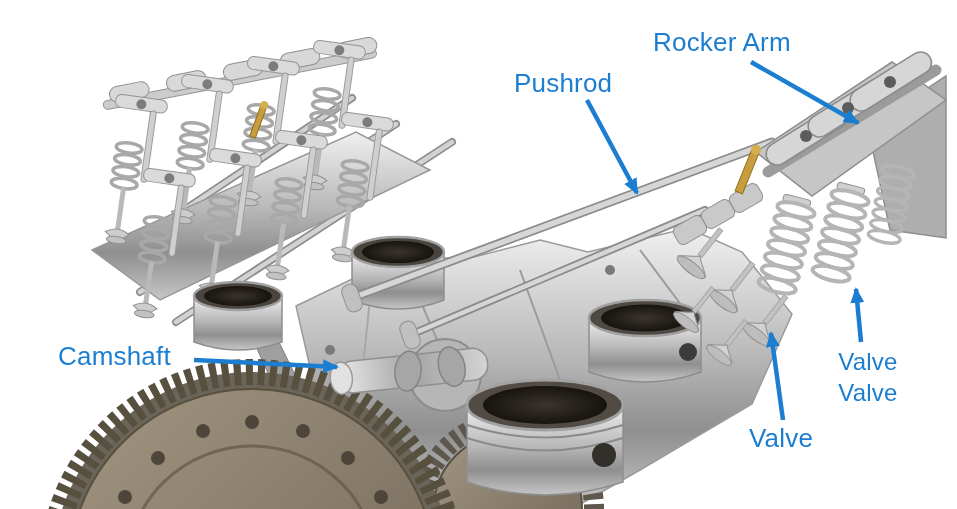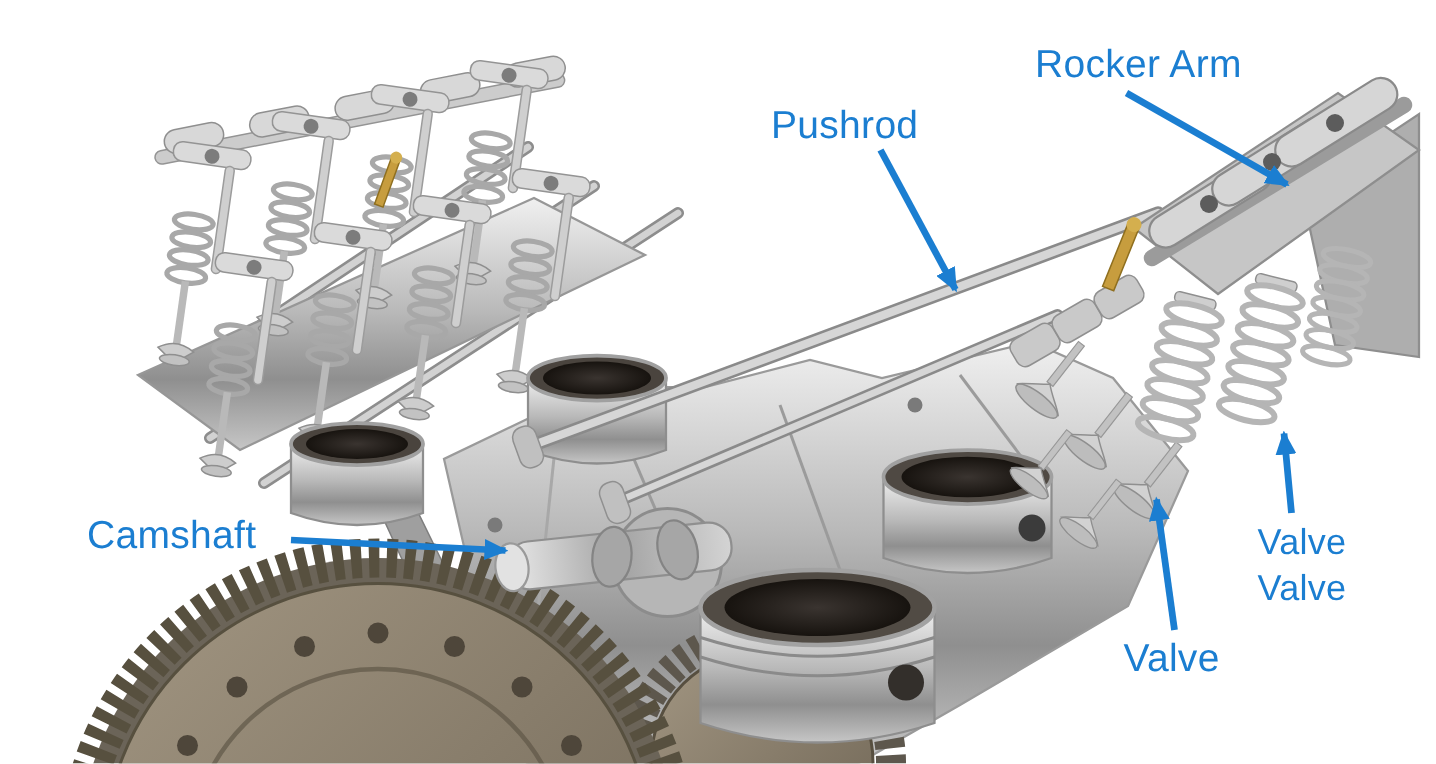--- a/index.html
+++ b/index.html
@@ -239,21 +239,21 @@
     </defs>
     <g stroke="#1b7ed1" stroke-width="4.5" fill="none">
       <line x1="751" y1="62" x2="858" y2="123" marker-end="url(#arrowhead)"></line>
       <line x1="587" y1="100" x2="637" y2="193" marker-end="url(#arrowhead)"></line>
       <line x1="194" y1="360" x2="337" y2="367" marker-end="url(#arrowhead)"></line>
       <line x1="861" y1="342" x2="856" y2="289" marker-end="url(#arrowhead)"></line>
       <line x1="783" y1="420" x2="771" y2="333" marker-end="url(#arrowhead)"></line>
     </g>
   </svg>
 
-  <div class="label" style="left:653px;top:27px;margin-left:37px;">Rocker Arm</div>
+  <div class="label" style="left:653px;top:27px;">Rocker Arm</div>
 
   <div class="label" style="left:514px;top:68px;">Pushrod</div>
 
   <div class="label" style="left:58px;top:341px;">Camshaft</div>
 
   <div class="label small" style="left:820px;top:346px;width:96px;">
     <div>Valve</div>
     <div>Valve</div>
   </div>
 

